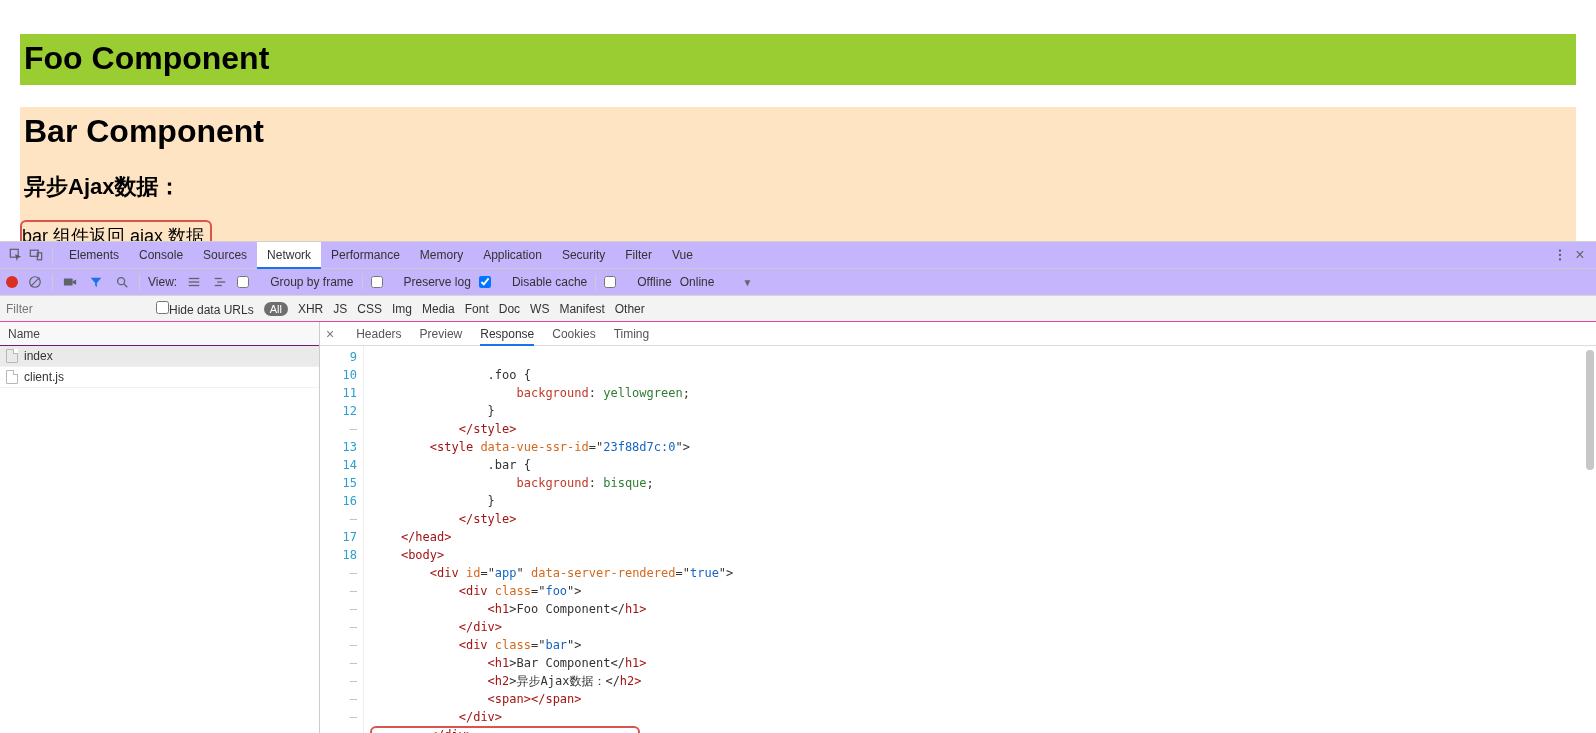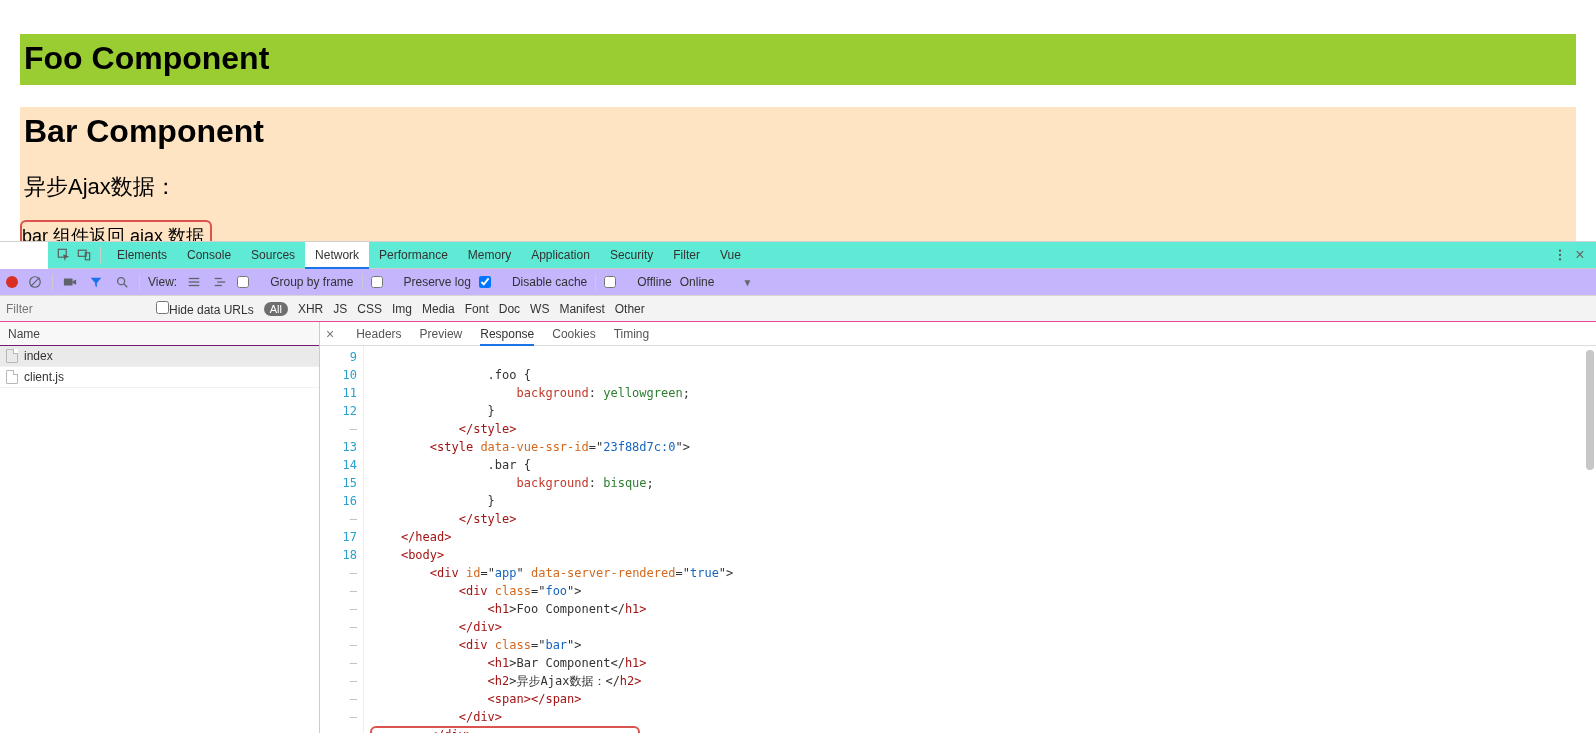--- a/index.html
+++ b/index.html
@@ -5,28 +5,28 @@
   * { box-sizing: border-box; margin: 0; padding: 0; }
   html, body { width: 100%; height: 100%; font-family: -apple-system, BlinkMacSystemFont, "Segoe UI", Helvetica, Arial, sans-serif; background:#fff; color:#000; }
   .page { width: 1596px; height: 733px; position: relative; overflow: hidden; }
 
   
   .rendered { padding: 16px; }
   .foo { background: yellowgreen; padding: 6px 8px 8px 4px; margin: 18px 4px 0 4px; }
   .foo h1 { font-size: 32px; font-weight: 700; }
   .bar { background: bisque; padding: 6px 8px 10px 4px; margin: 22px 4px 0 4px; }
   .bar h1 { font-size: 32px; font-weight: 700; margin-bottom: 22px; }
-  .bar h2 { font-size: 22px; font-weight: 400; margin-bottom: 18px; }
+  .bar h2 { font-size: 22px; font-weight: 700; margin-bottom: 18px; }
   .ajax-box { display:inline-block; border: 2px solid #d9534f; border-radius: 6px; padding: 2px 6px 4px 0; font-size: 18px; margin-left: -4px;}
 
   
   .devtools { position:absolute; left:0; right:0; top:241px; bottom:0; border-top:1px solid #d0d0d0; background:#fff; display:flex; flex-direction:column; font-size:12px; color:#333; }
 
   
-  .dt-tabs { display:flex; align-items:center; height:27px; background:#5eead4; border-bottom:1px solid #ccc; padding:0 6px;margin-left:48px; }
+  .dt-tabs { display:flex; align-items:center; height:27px; background:#c4b5fd; border-bottom:1px solid #ccc; padding:0 6px; }
   .dt-tabs .icon { width:20px; height:20px; display:flex; align-items:center; justify-content:center; color:#5a5a5a; }
   .dt-tabs .icon svg { width:14px; height:14px; }
   .dt-tabs .sep { width:1px; height:16px; background:#ccc; margin:0 6px; }
   .dt-tabs .tab { padding:0 10px; height:27px; line-height:27px; cursor:default; }
   .dt-tabs .tab.active { color:#333; border-bottom:2px solid #1a73e8; background:#fff; }
   .dt-tabs .spacer { flex:1; }
   .dt-close { width:20px; text-align:center; font-size:16px; color:#666; }
 
   
   .dt-row { display:flex; align-items:center; height:27px; background:#c4b5fd; border-bottom:1px solid #d6d6d6; padding:0 6px; gap:8px; }

